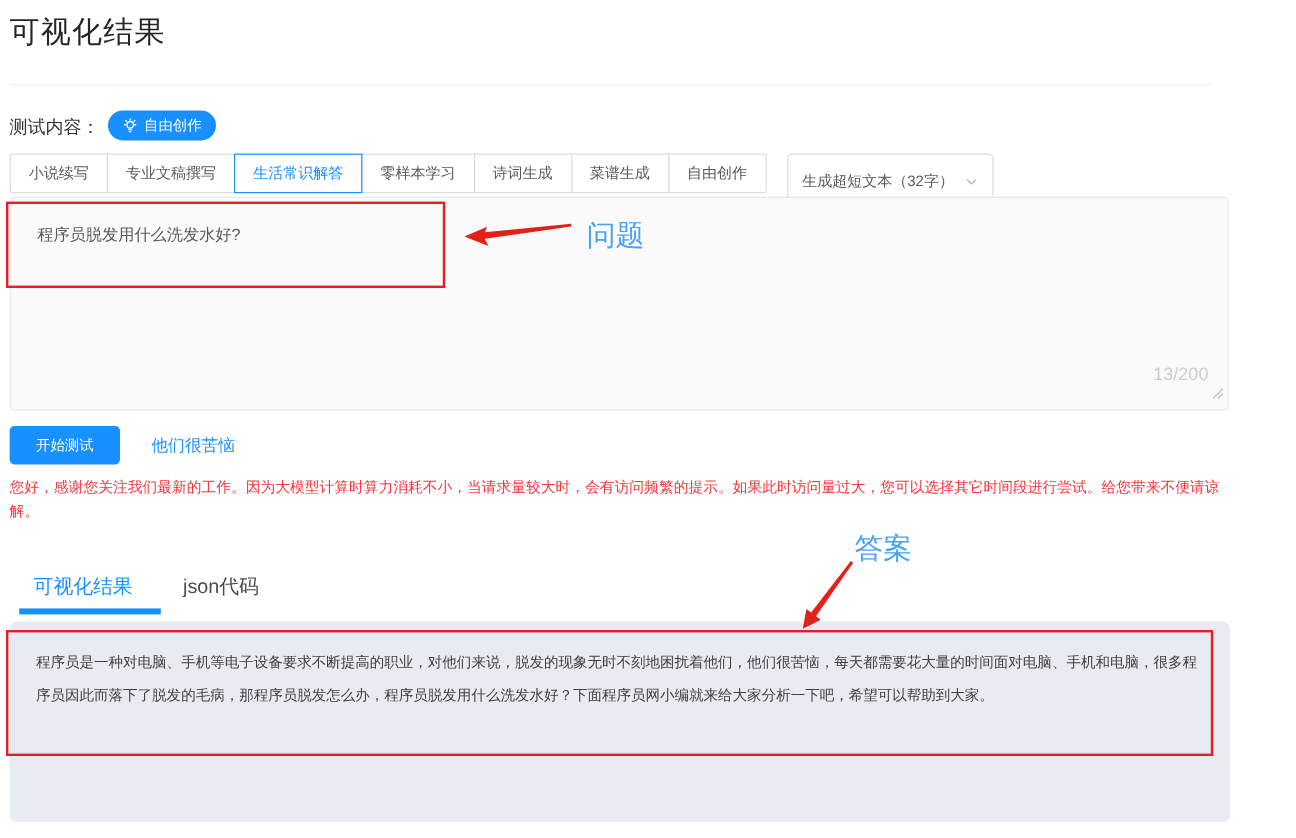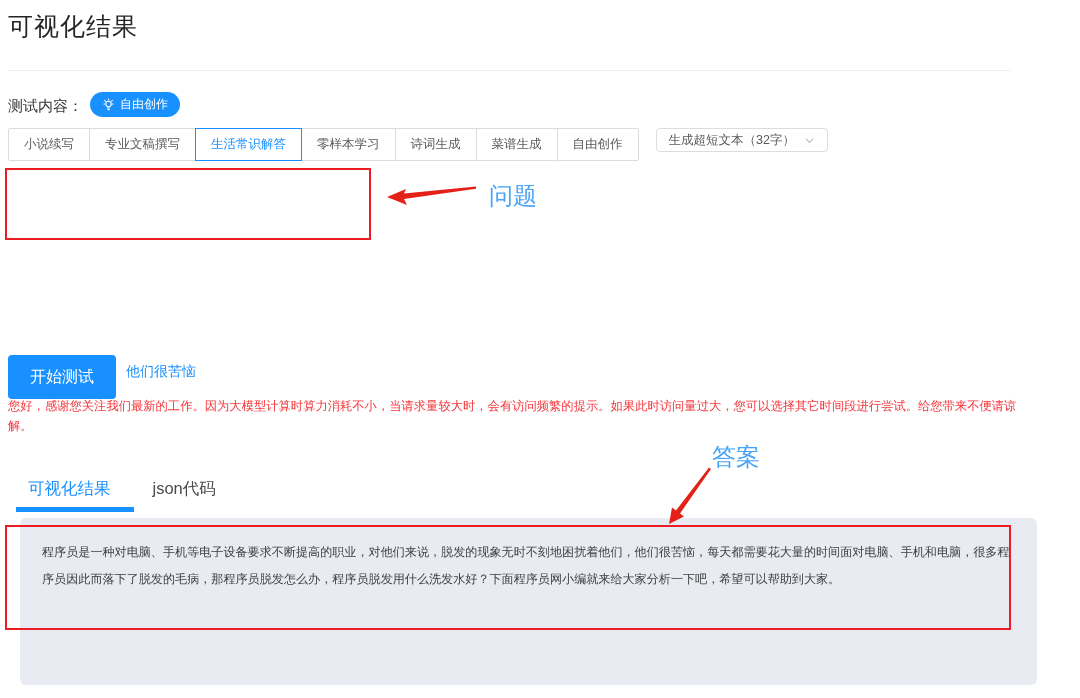--- a/index.html
+++ b/index.html
@@ -14,50 +14,50 @@
   .pill-btn { position: absolute; left: 90px; top: 92px; height: 25px; padding: 0 12px; border: none;
     border-radius: 13px; background: #1890ff; color: #fff; font-size: 12px;
     display: inline-flex; align-items: center; gap: 5px; cursor: pointer; font-family: inherit; }
 
   .tab-row { position: absolute; left: 8px; top: 128px; display: flex; align-items: stretch; }
   .ex-tab { height: 33px; padding: 0 15px; background: #fff; border: 1px solid #dcdcdc; margin-left: -1px;
     font-size: 12.5px; color: #595959; display: flex; align-items: center; cursor: pointer; font-family: inherit; position: relative; }
   .ex-tab:first-child { margin-left: 0; border-radius: 2px 0 0 2px; }
   .ex-tab.last { border-radius: 0 2px 2px 0; }
   .ex-tab.active { color: #1890ff; border-color: #1890ff; z-index: 2; }
-  .len-select { margin-left: 17px; height: 24px; padding: 0 12px; background: #fff; border: 1px solid #dcdcdc;
+  .len-select { margin-left: 17px; height: 46px; padding: 0 12px; background: #fff; border: 1px solid #dcdcdc;
     border-radius: 4px; font-size: 12.5px; color: #595959; display: flex; align-items: center; gap: 9px; cursor: pointer; font-family: inherit; }
 
   .input-wrap { position: absolute; left: 8px; top: 164px; width: 1016px; height: 178px;
     background: #fafafa; border: 1px solid #e8e8e8; border-radius: 4px; }
   .input-wrap textarea { width: 100%; height: 100%; background: transparent; border: 0; outline: none; resize: none;
     padding: 20px 22px; font-size: 13.5px; color: #595959; font-family: inherit; line-height: 21px; }
   .char-count { position: absolute; right: 16px; bottom: 20px; font-size: 15px; color: #ccc; }
   .resize-handle { position: absolute; right: 3px; bottom: 3px; }
 
   .anno-box { position: absolute; border: 2px solid #ec1c24; background: transparent; pointer-events: none; }
   .q-box { left: 5px; top: 168px; width: 366px; height: 72px; }
   .r-box { left: 5px; top: 525px; width: 1006px; height: 105px; }
   .anno-label { position: absolute; font-size: 24px; color: #47a3f7; pointer-events: none; }
   .q-label { left: 489px; top: 180px; }
   .a-label { left: 712px; top: 441px; }
   .arrow-layer { position: absolute; left: 0; top: 0; width: 1080px; height: 698px; pointer-events: none; }
 
-  .primary-btn { position: absolute; left: 8px; top: 355px; height: 44px; padding: 0 22px; background: #1890ff;
-    color: #fff; border: none; border-radius: 4px; font-size: 16px; cursor: pointer; font-family: inherit; }
+  .primary-btn { position: absolute; left: 8px; top: 355px; height: 32px; padding: 0 22px; background: #1890ff;
+    color: #fff; border: none; border-radius: 4px; font-size: 12px; cursor: pointer; font-family: inherit; }
   .disclaimer { position: absolute; left: 126px; top: 363px; font-size: 14px; color: #1890ff; text-decoration: none; cursor: pointer; }
 
   .notice { position: absolute; left: 8px; top: 396px; width: 1014px; font-size: 12.3px; line-height: 20px; color: #f5363c; }
 
   .result-tabs { position: absolute; left: 28px; top: 478px; display: flex; gap: 42px; }
   .result-tab { font-size: 16.5px; color: #4a4a4a; cursor: pointer; background: none; border: none; font-family: inherit; }
   .result-tab.active { color: #1890ff; }
   .tab-underline { position: absolute; left: 16px; top: 507px; width: 118px; height: 5px; background: #1890ff; }
 
-  .result-panel { position: absolute; left: 20px; top: 518px; width: 1017px; height: 167px;
+  .result-panel { position: absolute; left: 8px; top: 518px; width: 1017px; height: 167px;
     background: #e9ebf2; border-radius: 6px; }
   .result-text { padding: 21px 22px 0 22px; font-size: 12.1px; line-height: 27px; color: #404040; }
 </style>
 </head>
 <body>
 
 <div class="stage">
 
   <h1 class="page-title">可视化结果</h1>
   <div class="divider"></div>
@@ -91,20 +91,29 @@
     <button class="len-select">
       <span>生成超短文本（32字）</span>
       <span style="display:inline-flex;">
         <svg width="11" height="11" viewBox="0 0 12 12" fill="none">
             <path d="M2 4l4 4 4-4" stroke="#bfbfbf" stroke-width="1.4"></path>
           </svg>
       </span>
     </button>
   </div>
 
+  <div class="input-wrap">
+    <textarea style="">程序员脱发用什么洗发水好?</textarea>
+    <span class="char-count">13/200</span>
+    <span class="resize-handle">
+      <svg width="10" height="10" viewBox="0 0 10 10">
+          <path d="M9 1L1 9M9 5L5 9" stroke="#bbb" stroke-width="1"></path>
+        </svg>
+    </span>
+  </div>
 
   <div class="anno-box q-box"></div>
   <span class="anno-label q-label">问题</span>
 
   <button class="primary-btn">开始测试</button>
   <a class="disclaimer">他们很苦恼</a>
 
   <div class="notice">您好，感谢您关注我们最新的工作。因为大模型计算时算力消耗不小，当请求量较大时，会有访问频繁的提示。如果此时访问量过大，您可以选择其它时间段进行尝试。给您带来不便请谅解。</div>
 
   <span class="anno-label a-label">答案</span>

